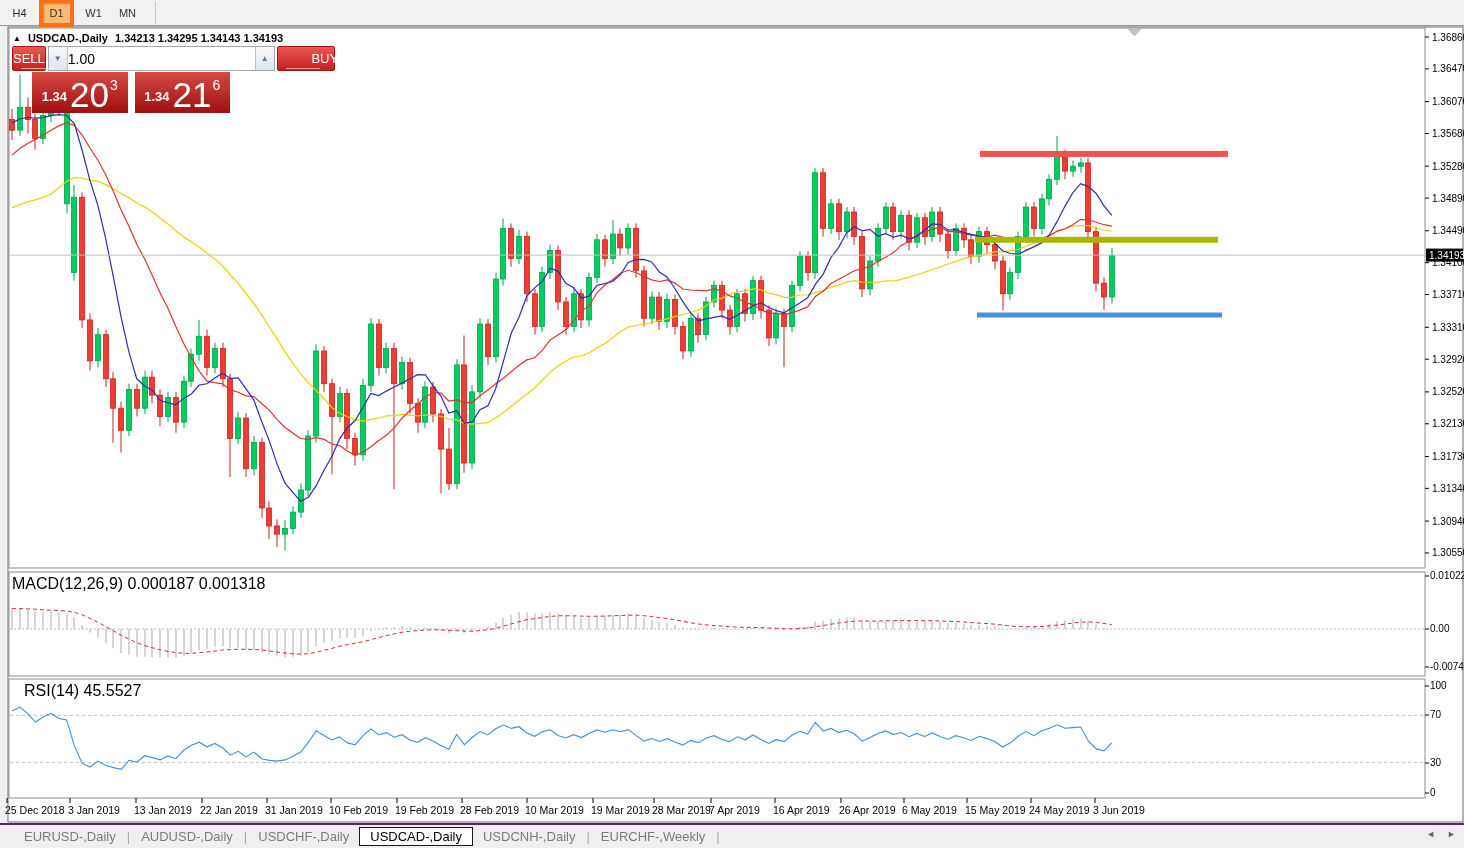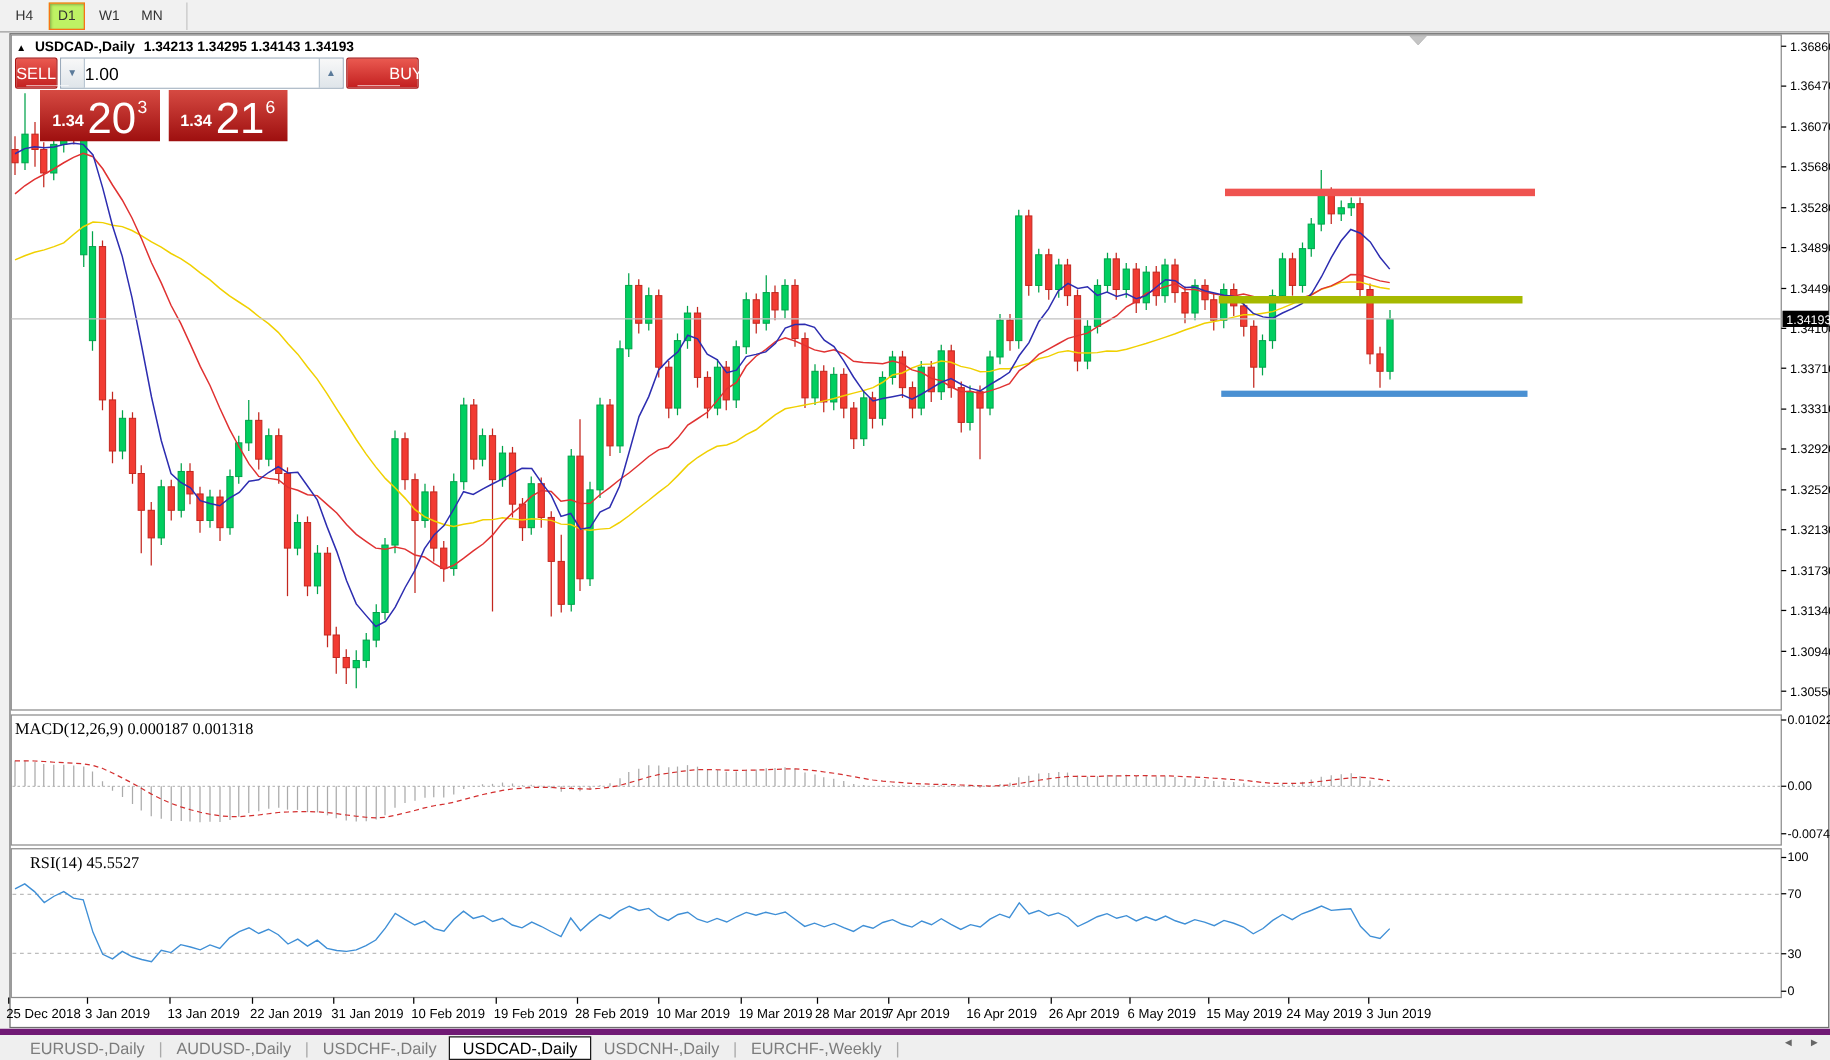--- a/index.html
+++ b/index.html
@@ -1,46 +1,46 @@
 <!DOCTYPE html>
 <html><head>
 <meta charset="utf-8">
 <style>
   html,body{margin:0;padding:0;}
   body{width:1464px;height:848px;background:#f0f0f0;font-family:"Liberation Sans",sans-serif;position:relative;overflow:hidden;}
   
   .toolbar{position:absolute;left:0;top:0;width:100%;height:26px;background:#f1f1f1;border-bottom:1px solid #9a9a9a;display:flex;align-items:center;padding-left:5px;box-sizing:border-box;z-index:10;}
   .tf{min-width:27px;height:20px;margin-right:5px;font-size:11px;color:#333;display:flex;align-items:center;justify-content:center;border:1px solid transparent;cursor:pointer;}
-  .tf.active{background:#bef264;border:1px solid #f97316;box-shadow:inset 1px 1px 2px rgba(0,0,0,.28);}
+  .tf.active{background:#fdba74;border:4px solid #f97316;box-shadow:inset 1px 1px 2px rgba(0,0,0,.28);}
   .tbdiv{width:1px;height:22px;background:#c6c6c6;margin-left:8px;}
   
   #plot{position:absolute;left:0;top:0;z-index:1;}
   
   .hdr{position:absolute;left:13px;top:32px;font-size:11px;font-weight:bold;color:#000;z-index:5;display:flex;align-items:center;gap:7px;white-space:nowrap;}
   .hdr .tri{font-size:8px;}
   
-  .indlabel{position:absolute;font-size:13px;color:#000;z-index:5;white-space:nowrap;font-family:Liberation Serif, serif;}
+  .indlabel{position:absolute;font-size:16px;color:#000;z-index:5;white-space:nowrap;}
   
   .panel{position:absolute;left:12px;top:46px;width:218px;z-index:6;}
   .row1{display:flex;height:25px;align-items:stretch;}
   .obtn{width:52px;color:#fff;font-size:13px;display:flex;align-items:center;justify-content:center;border-radius:2px;background:linear-gradient(#ea5950,#c32020);border:1px solid #a81414;box-sizing:border-box;position:relative;cursor:pointer;}
   .obtn::after{content:"";position:absolute;bottom:1px;left:8px;width:34px;height:1px;background:rgba(255,255,255,.6);}
   .buy{width:58px;padding-left:38px;}
   .spin{flex:1;display:flex;margin:0 2px;border:1px solid #9aaabb;background:#fff;box-sizing:border-box;}
   .spbtn{width:18px;background:linear-gradient(#f8f8f8,#dfe5ea);border-left:1px solid #b9c6d2;border-right:1px solid #b9c6d2;color:#5a7a9a;font-size:8px;display:flex;align-items:center;justify-content:center;cursor:pointer;}
   .spbtn:first-child{border-left:none;}
   .spbtn:last-child{border-right:none;}
   .vol{flex:1;border:none;outline:none;text-align:left;font-size:14px;color:#000;padding:0 6px 0 0;min-width:0;font-family:"Liberation Sans",sans-serif;}
   .row2{display:flex;gap:7px;margin-top:1px;height:41px;padding-left:20px;}
   .pbox{flex:1;color:#fff;background:linear-gradient(#d64a42,#9e0f0f);display:flex;align-items:flex-end;justify-content:center;padding-bottom:2px;cursor:pointer;}
   .psmall{font-size:13px;font-weight:bold;margin:0 3px 7px 0;}
   .pbig{font-size:35px;line-height:33px;font-weight:400;}
   .psup{font-size:14px;margin:0 0 18px 1px;}
   
-  .tabbar{position:absolute;left:0;top:823px;width:100%;height:25px;background:#efefef;border-top:5px solid #701a75;display:flex;align-items:center;padding-left:14px;box-sizing:border-box;font-size:13px;color:#7c7c7c;z-index:10;}
+  .tabbar{position:absolute;left:0;top:823px;width:100%;height:25px;background:#efefef;border-top:2px solid #701a75;display:flex;align-items:center;padding-left:14px;box-sizing:border-box;font-size:13px;color:#7c7c7c;z-index:10;}
   .tab{padding:1px 10px;cursor:pointer;white-space:nowrap;}
   .tab.active{background:#fff;border:1px solid #1a1a1a;color:#000;}
   .sep{color:#aaa;margin:0 1px;}
   .navarrows{position:absolute;right:8px;top:829px;display:flex;gap:12px;font-size:9px;color:#666;z-index:11;}
   .navarrows span{cursor:pointer;}
 </style>
 </head>
 <body>
 
 <svg id="plot" width="1464" height="848">

